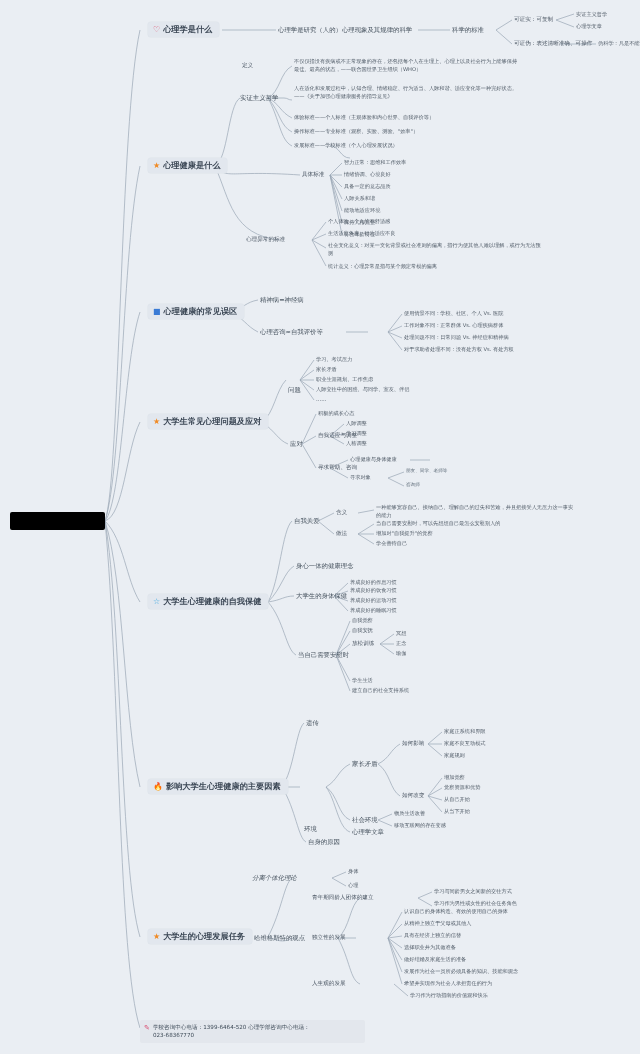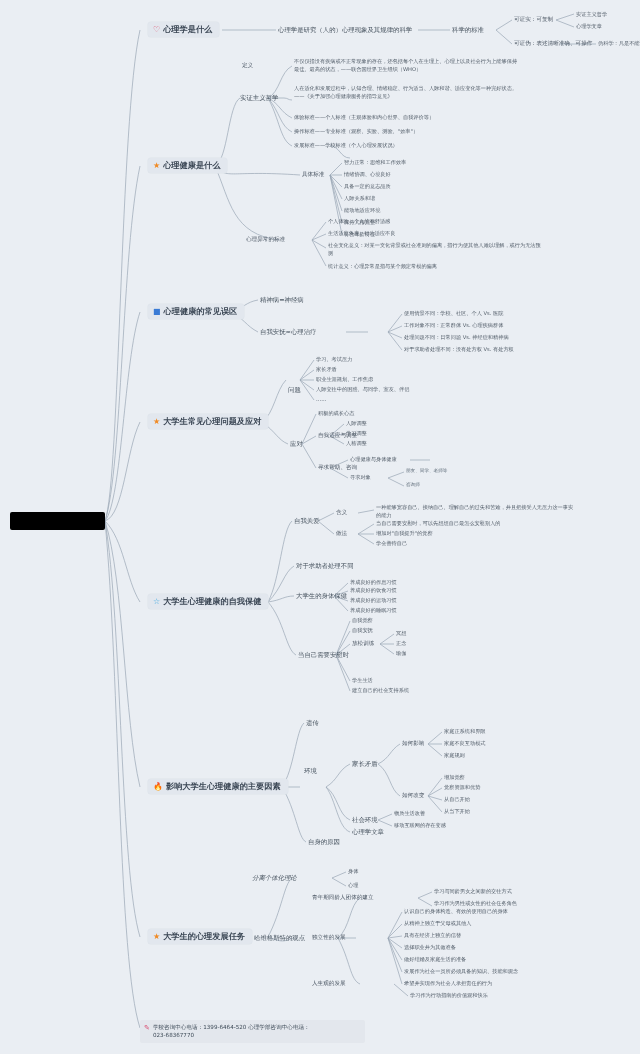--- a/index.html
+++ b/index.html
@@ -175,21 +175,21 @@
   <div class="node l4" style="left:328px;top:218px;">个人体验：个人的不舒适感</div>
   <div class="node l4" style="left:328px;top:230px;">生活适应角度：行为适应不良</div>
   <div class="node l4" style="width:214px;white-space:normal;line-height:1.45;left:328px;top:242px;">社会文化意义：对某一文化背景或社会准则的偏离，指行为使其他人难以理解，或行为无法预测</div>
   <div class="node l4" style="left:328px;top:263px;">统计意义：心理异常是指与某个频定常模的偏离</div>
 
   <div class="node l1" style="left:148px;top:304px;">
     <span class="ico ico-sq">■</span>
     <span>心理健康的常见误区</span>
   </div>
   <div class="node l2" style="left:260px;top:296px;">精神病=神经病</div>
-  <div class="node l2" style="left:260px;top:328px;">自我安抚≈心理治疗</div>
+  <div class="node l2" style="left:260px;top:328px;">心理咨询≈自我评价等</div>
   <div class="node l4" style="left:404px;top:310px;">使用情景不同：学校、社区、个人 Vs. 医院</div>
   <div class="node l4" style="left:404px;top:322px;">工作对象不同：正常群体 Vs. 心理疾病群体</div>
   <div class="node l4" style="left:404px;top:334px;">处理问题不同：日常问题 Vs. 神经症和精神病</div>
   <div class="node l4" style="left:404px;top:346px;">对于求助者处理不同：没有处方权 Vs. 有处方权</div>
 
   <div class="node l1" style="left:148px;top:414px;">
     <span class="ico ico-star">★</span>
     <span>大学生常见心理问题及应对</span>
   </div>
   <div class="node l2" style="left:288px;top:386px;">问题</div>
@@ -216,21 +216,21 @@
     <span>大学生心理健康的自我保健</span>
   </div>
   <div class="node l2" style="left:294px;top:517px;">自我关爱</div>
   <div class="node l3" style="left:336px;top:509px;">含义</div>
   <div class="node l4" style="width:198px;white-space:normal;line-height:1.45;left:376px;top:504px;">一种能够宽容自己、接纳自己、理解自己的过失和苦难，并且把接受人无压力这一事实的能力</div>
   <div class="node l3" style="left:336px;top:530px;">做法</div>
   <div class="node l4" style="left:376px;top:520px;">当自己需要安慰时，可以先想想自己最怎么安慰别人的</div>
   <div class="node l4" style="left:376px;top:530px;">增加对"自我提升"的觉察</div>
   <div class="node l4" style="left:376px;top:540px;">学会善待自己</div>
 
-  <div class="node l2" style="left:296px;top:562px;">对于求助者处理不同</div>
+  <div class="node l2" style="left:296px;top:562px;">身心一体的健康理念</div>
   <div class="node l2" style="left:296px;top:592px;">大学生的身体保健</div>
   <div class="node l4" style="left:350px;top:579px;">养成良好的作息习惯</div>
   <div class="node l4" style="left:350px;top:587px;">养成良好的饮食习惯</div>
   <div class="node l4" style="left:350px;top:597px;">养成良好的运动习惯</div>
   <div class="node l4" style="left:350px;top:607px;">养成良好的睡眠习惯</div>
 
   <div class="node l2" style="left:298px;top:651px;">当自己需要安慰时</div>
   <div class="node l4" style="left:352px;top:617px;">自我觉察</div>
   <div class="node l4" style="left:352px;top:627px;">自我安抚</div>
   <div class="node l3" style="left:352px;top:640px;">放松训练</div>
@@ -238,21 +238,21 @@
   <div class="node l4" style="left:396px;top:640px;">正念</div>
   <div class="node l4" style="left:396px;top:650px;">瑜伽</div>
   <div class="node l4" style="left:352px;top:677px;">学生生活</div>
   <div class="node l4" style="left:352px;top:687px;">建立自己的社会支持系统</div>
 
   <div class="node l1" style="left:148px;top:779px;">
     <span class="ico ico-fire">🔥</span>
     <span>影响大学生心理健康的主要因素</span>
   </div>
   <div class="node l2" style="left:306px;top:719px;">遗传</div>
-  <div class="node l2" style="left:304px;top:767px;">环境</div>
+  <div class="node l2" style="left:304px;top:825px;">环境</div>
   <div class="node l2" style="left:352px;top:760px;">家长矛盾</div>
   <div class="node l3" style="left:402px;top:740px;">如何影响</div>
   <div class="node l4" style="left:444px;top:728px;">家庭正系统和界限</div>
   <div class="node l4" style="left:444px;top:740px;">家庭不良互动模式</div>
   <div class="node l4" style="left:444px;top:752px;">家庭规则</div>
   <div class="node l3" style="left:402px;top:792px;">如何改变</div>
   <div class="node l4" style="left:444px;top:774px;">增加觉察</div>
   <div class="node l4" style="left:444px;top:784px;">觉察资源和优势</div>
   <div class="node l4" style="left:444px;top:796px;">从自己开始</div>
   <div class="node l4" style="left:444px;top:808px;">从当下开始</div>

